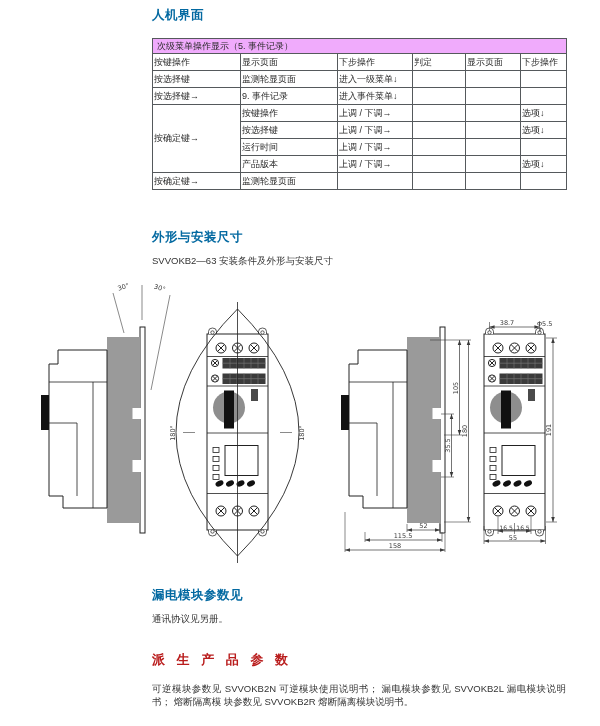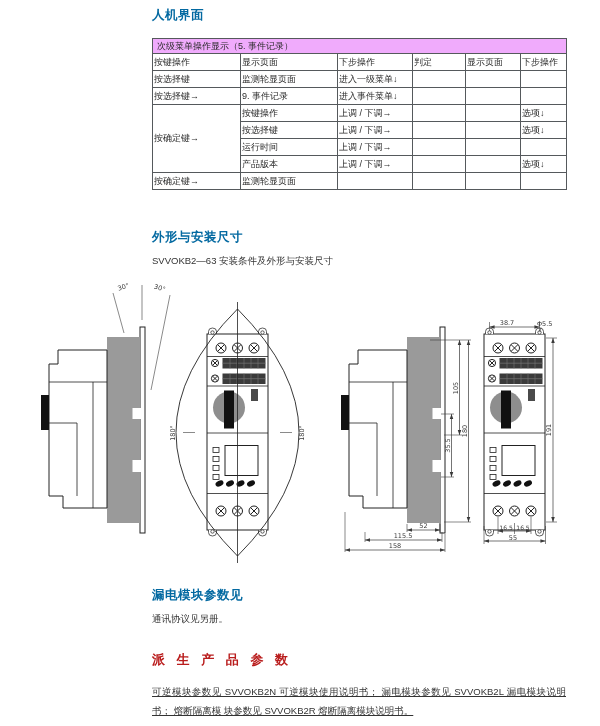--- a/index.html
+++ b/index.html
@@ -20,21 +20,21 @@
     border:1px solid #55595c;text-align:left;vertical-align:middle;
     height:16px;padding:0 1px;font-weight:normal;overflow:hidden;white-space:nowrap;
   }
   table.menu .ttl{
     background:#f0abfc;text-align:left;padding-left:4px;height:14px;
   }
   
   svg text{font-family:"DejaVu Sans",sans-serif;font-size:6.5px;fill:#3a3a3a;}
   svg .dim{stroke:#3a3a3a;stroke-width:.7;fill:none;}
   svg .ext{stroke:#3a3a3a;stroke-width:.6;fill:none;}
-  .para{text-align:justify;line-height:19px;text-decoration:underline;}
+  .para{text-align:justify;line-height:13px;}
 </style>
 </head>
 <body>
 
 <div class="abs red-h" style="left:152px;top:7px;">人机界面</div>
 
 <table class="menu abs" style="left:152px;top:38px;">
   <colgroup>
     <col style="width:88px">
       <col style="width:97px">

